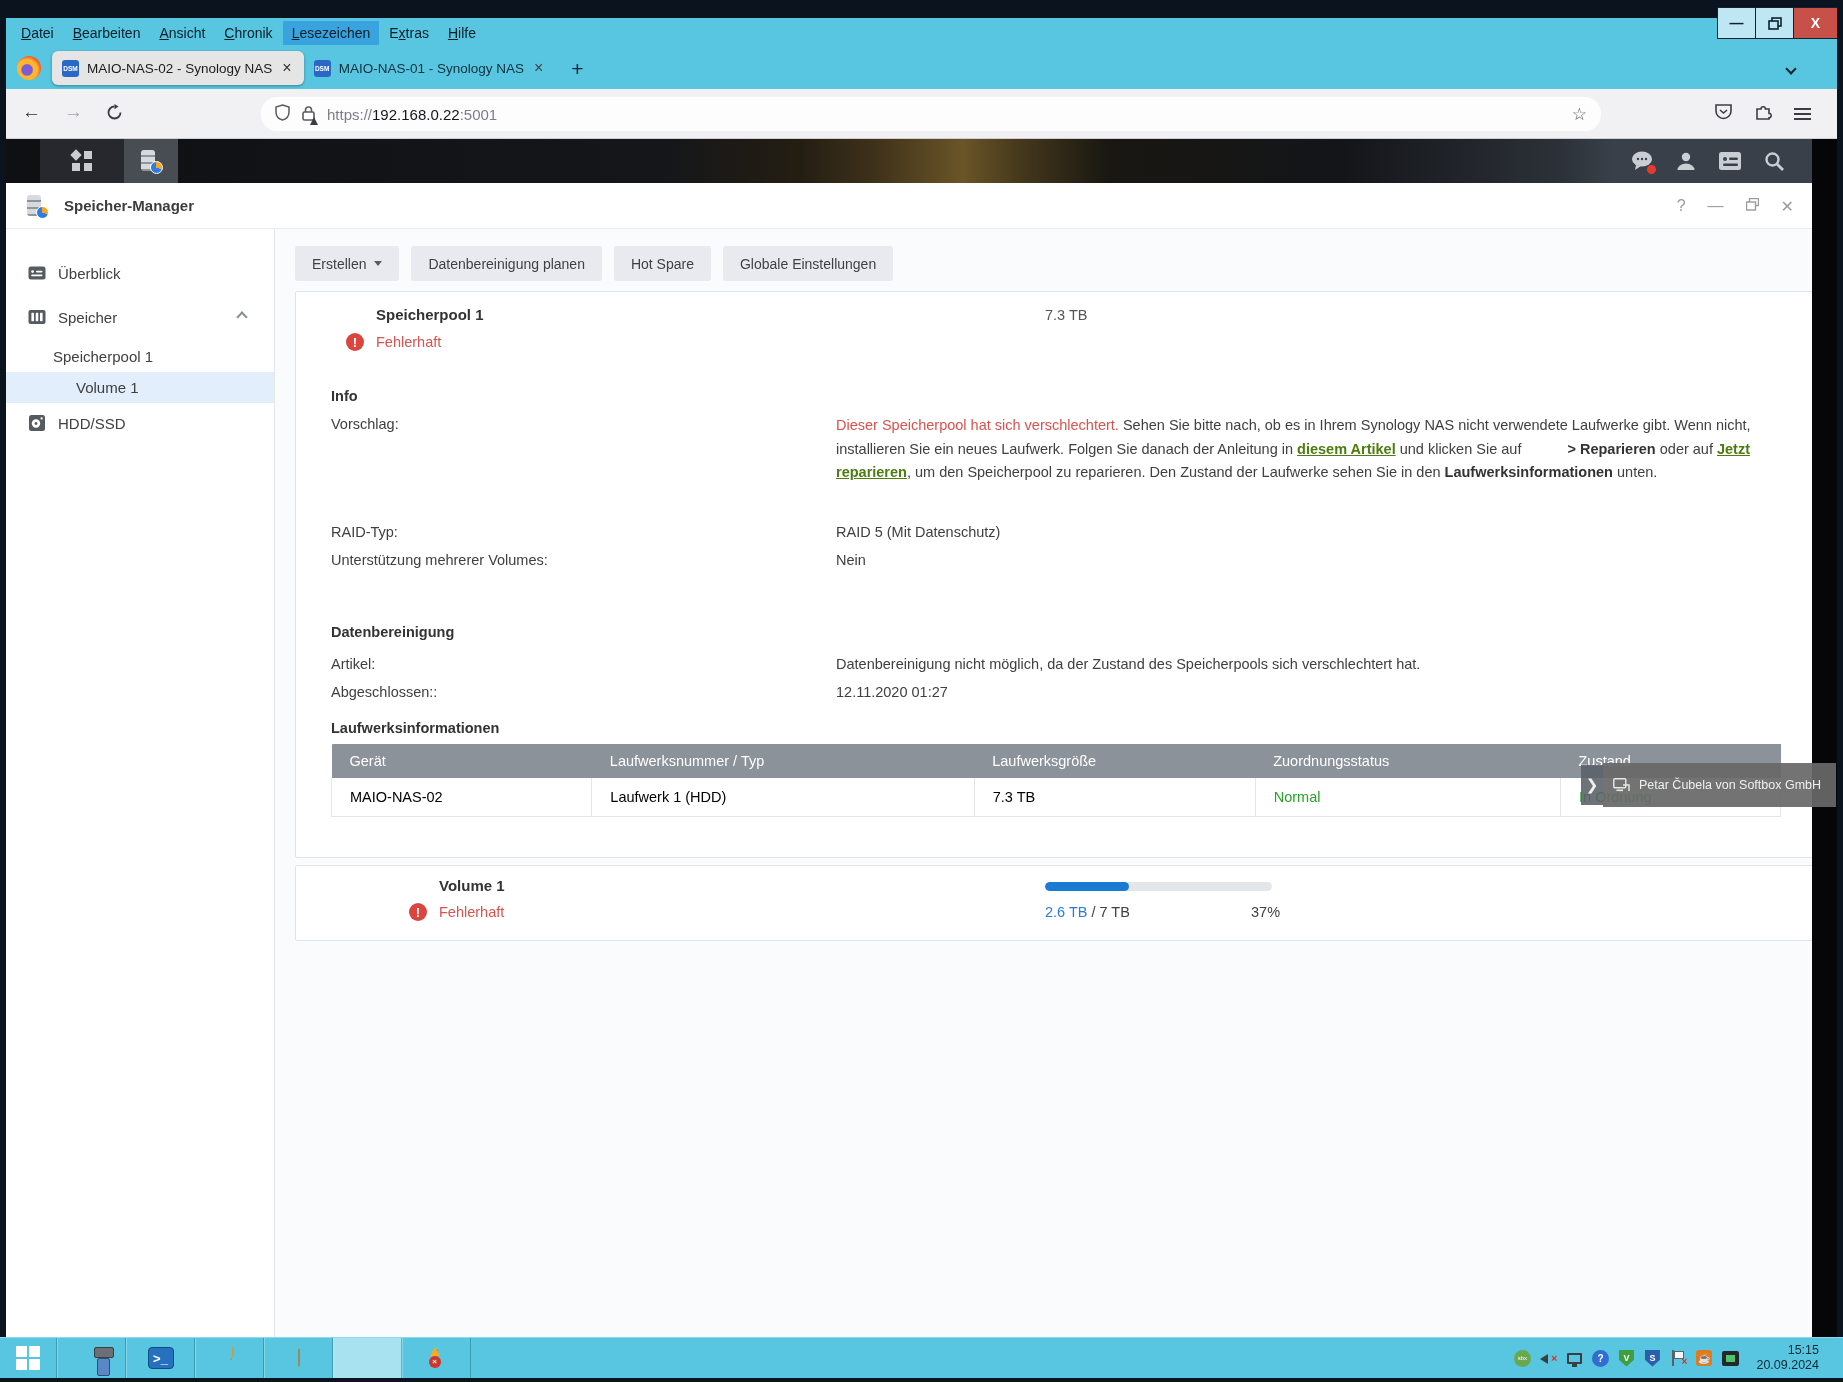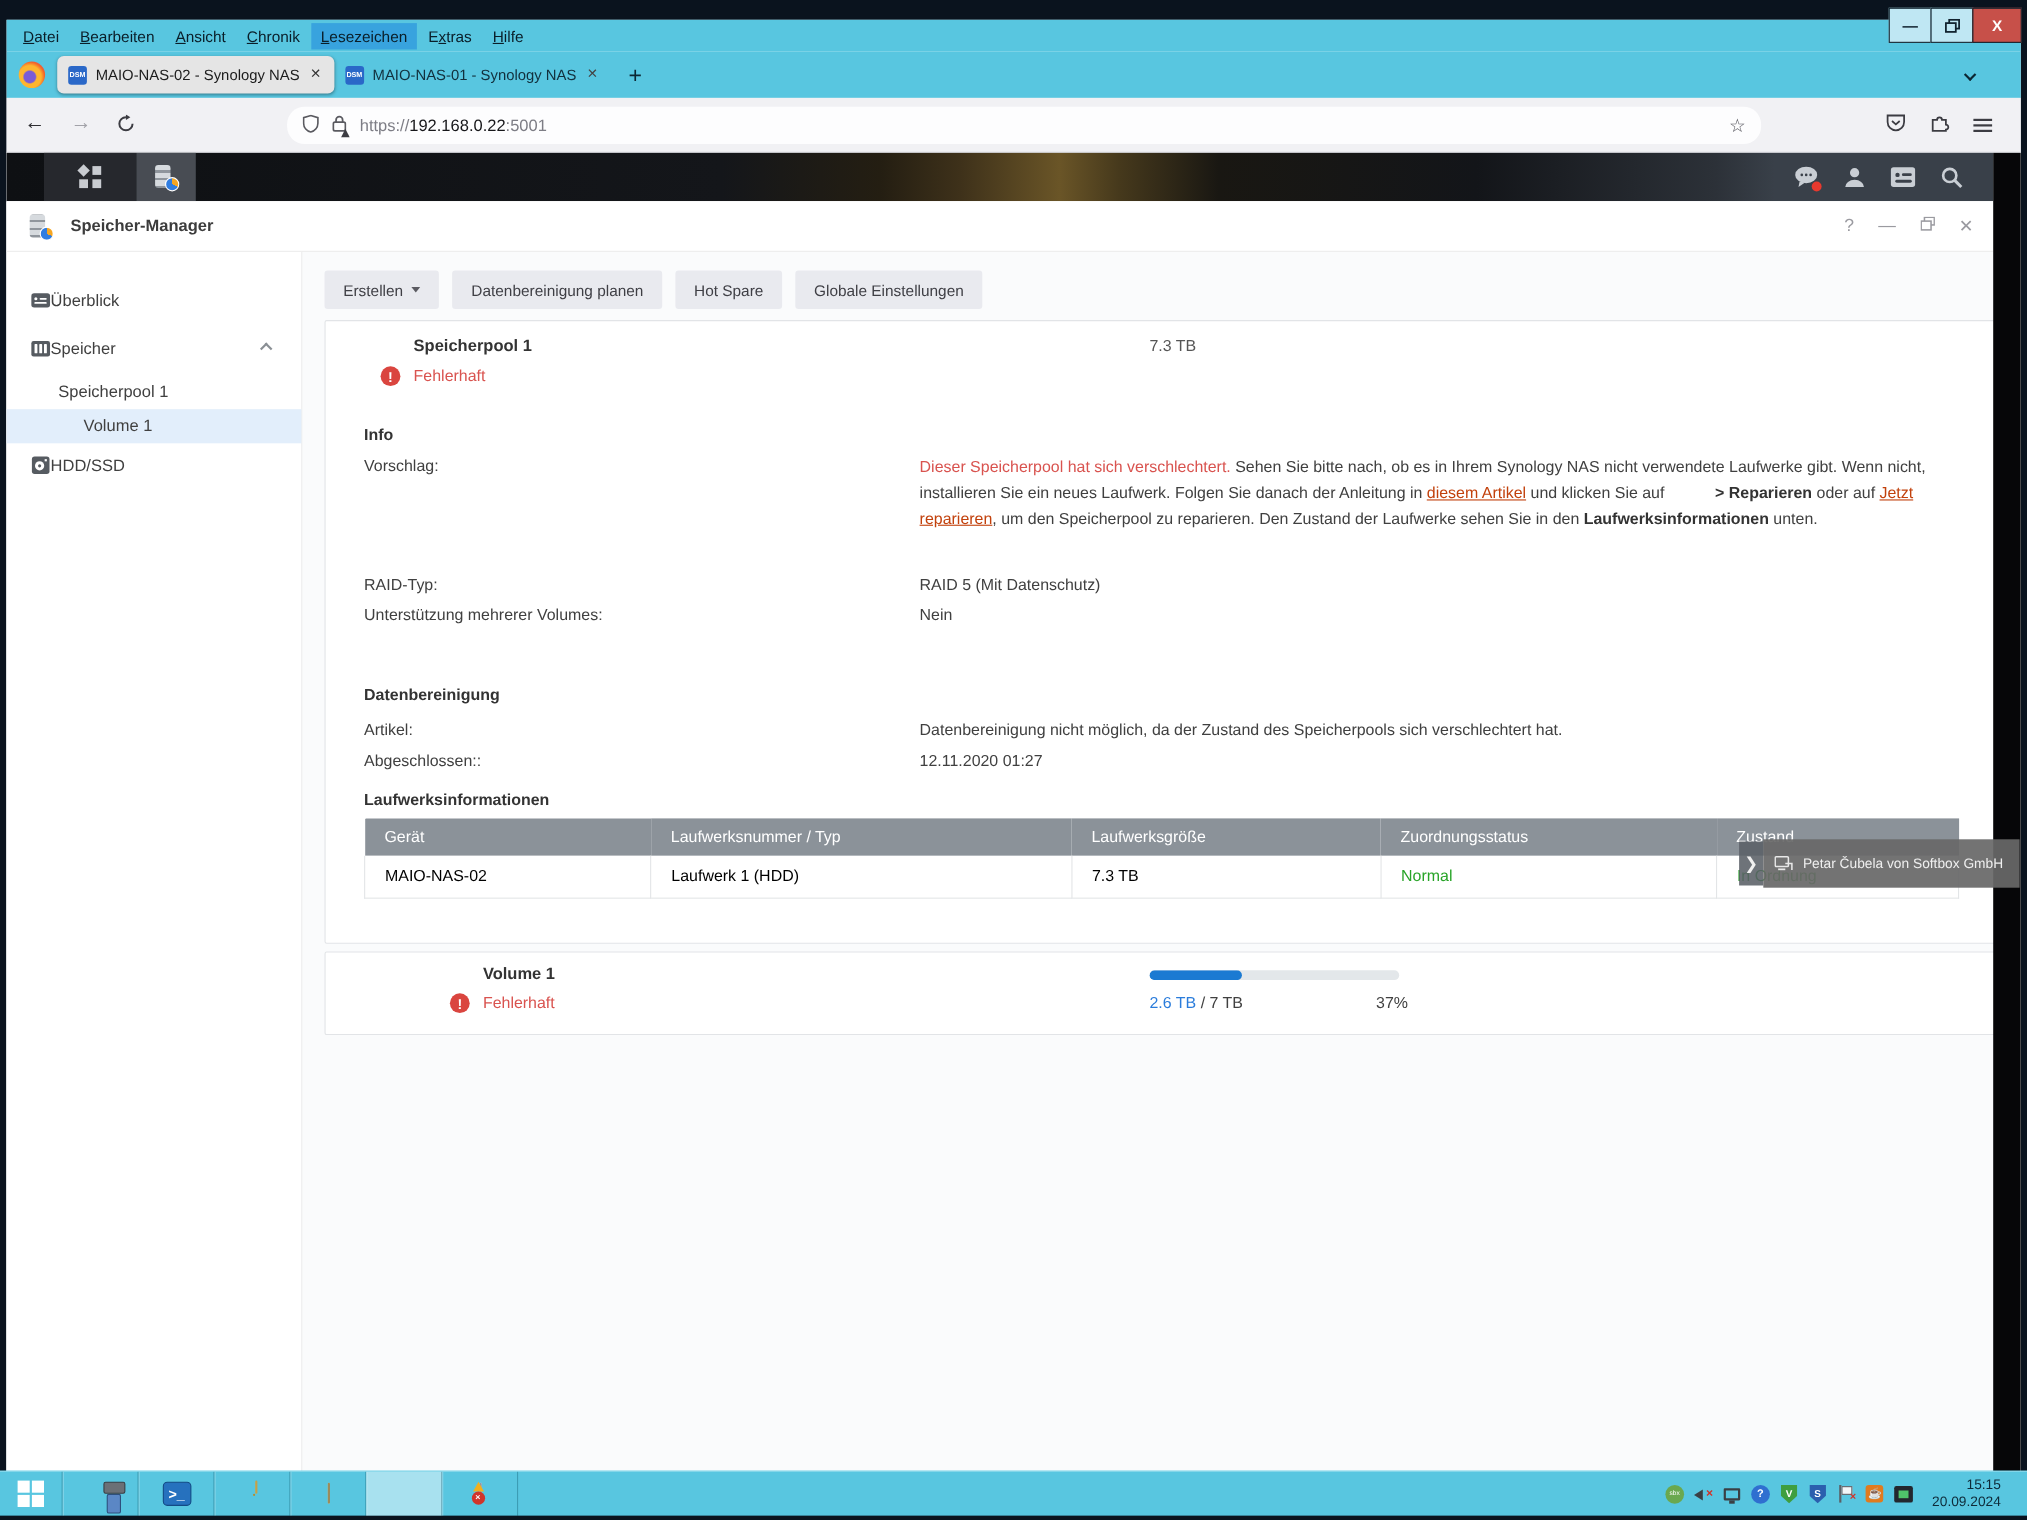--- a/index.html
+++ b/index.html
@@ -77,21 +77,21 @@
 
   #dsm-window{position:absolute;left:0;top:44px;width:1806px;bottom:0;background:#fff;}
   #dsm-titlebar{height:46px;background:#fff;border-bottom:1px solid #ececec;position:relative;display:flex;align-items:center;}
   #dsm-titlebar .sm-ic{margin-left:20px;}
   #dsm-title{margin-left:16px;font-size:15px;font-weight:bold;color:#3c3c3c;}
   #dsm-ctrls{position:absolute;right:18px;top:0;height:46px;display:flex;align-items:center;gap:22px;color:#9a9aa0;font-size:16px;}
   #dsm-body{position:absolute;left:0;top:46px;right:0;bottom:0;display:flex;}
   #sidebar{width:269px;background:#fff;border-right:1px solid #e6e6e8;padding-top:24px;flex:0 0 auto;}
   .side-item{display:flex;align-items:center;font-size:15px;color:#404040;position:relative;}
   .side-item.lvl0{height:40px;padding-left:22px;margin-bottom:4px;}
-  .side-item.lvl0 .si-label{}
+  .side-item.lvl0 .si-label{margin-left:12px;}
   .side-item.lvl1{height:31px;padding-left:47px;}
   .side-item.lvl2{height:31px;padding-left:70px;}
   .side-item.selected{background:#e2eefb;}
   .side-item .si-chev{position:absolute;right:28px;}
   .side-item svg{flex:0 0 auto;}
 
   #content{position:relative;flex:1;background:#fafbfc;}
   #toolbar{position:absolute;left:20px;top:17px;display:flex;gap:12px;}
   .tbtn{height:35px;background:#e9eaef;border:none;border-radius:3px;padding:0 17px;font-size:14px;color:#3f3f45;
         display:flex;align-items:center;font-family:inherit;}
@@ -109,21 +109,21 @@
   .red{color:#d9534f;}
   .green{color:#28a428;}
   .blue{color:#2a7cdb;}
   .sec-h{font-size:14.5px;font-weight:bold;color:#333;}
   .info-rows{position:absolute;left:35px;right:30px;}
   .irow{display:flex;height:28px;align-items:center;}
   .irow .lbl{width:505px;flex:0 0 auto;font-size:14.5px;color:#404040;}
   .irow .val{font-size:14.5px;color:#404040;}
   #suggestion{position:absolute;left:540px;top:122px;width:930px;font-size:14.5px;line-height:23.5px;color:#404040;}
   .seg-red{color:#d9534f;}
-  .seg-link{color:#c2410c;text-decoration:underline;}
+  .seg-link{color:#4d7c0f;text-decoration:underline;font-weight:bold;}
   .seg-bold{font-weight:bold;color:#333;}
   .seg-gap{display:inline-block;width:42px;}
 
   #drive-table{position:absolute;left:35px;top:452px;width:1450px;border-collapse:collapse;font-size:14.5px;}
   #drive-table th{background:#8b9299;color:#fff;font-weight:normal;text-align:left;height:34px;padding:0 18px;}
   #drive-table td{background:#fff;height:38px;padding:0 18px;border:1px solid #e3e5e7;border-top:none;margin-top:48px;}
   #drive-table th:first-child{border-radius:1px 0 0 0;}
 
   #vol-bar{position:absolute;left:749px;top:16px;width:227px;height:9px;border-radius:5px;background:#e3e7ea;overflow:hidden;}
   #vol-bar i{display:block;height:100%;background:#1b7ad2;border-radius:5px;}

